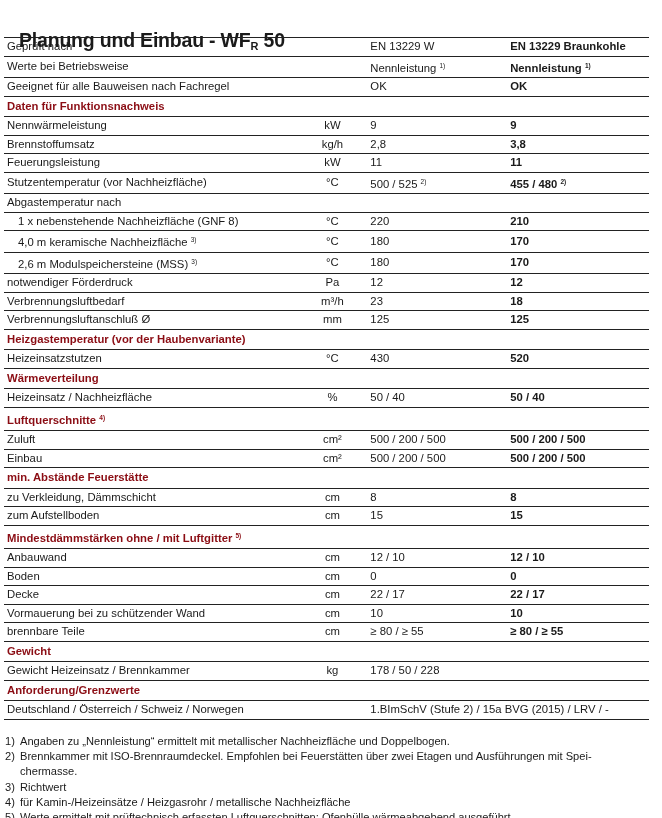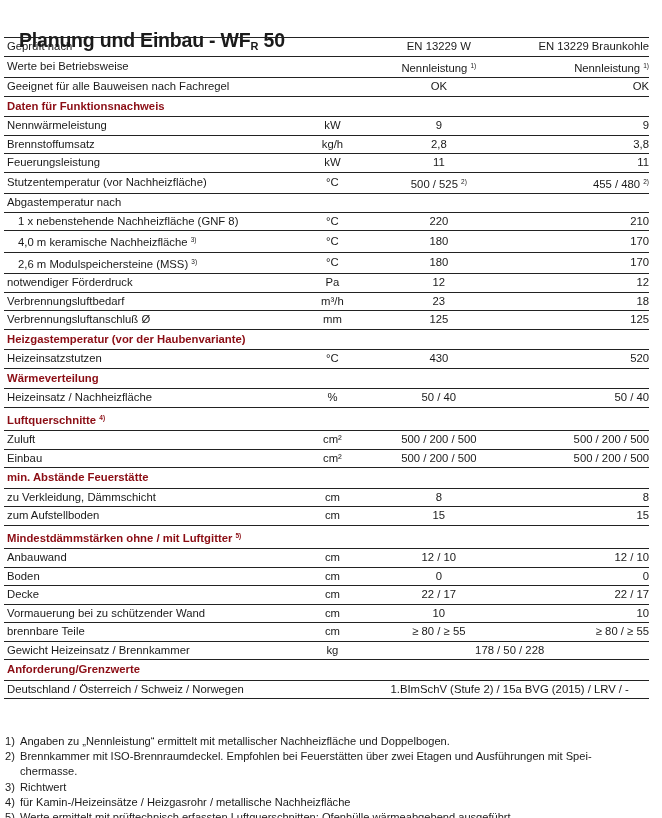--- a/index.html
+++ b/index.html
@@ -3,22 +3,22 @@
 <meta charset="utf-8">
 <style>
   html, body { margin:0; padding:0; background:#ffffff; }
   body { width:662px; height:818px; font-family:"Liberation Sans", sans-serif; color:#1a1a1a; position:relative; overflow:hidden; }
   .title { position:absolute; left:19px; top:0px; font-size:19.5px; font-weight:bold; letter-spacing:-0.2px;margin-top:29px; }
   .title sub { font-size:11px; vertical-align:-3px; }
   table { position:absolute; left:4px; top:37px; width:645px; border-collapse:collapse; font-size:11.3px; }
   td { padding:0 0 0 3px; height:17.5px; line-height:17.5px; border-bottom:1.5px solid #222; white-space:nowrap; }
   tr.first td { border-top:1.5px solid #222; }
   td.u { width:75px; text-align:center;margin-top:40px; }
-  td.v1 { width:140px; text-align:center; }
-  td.v2 { width:140px; text-align:right; }
+  td.v1 { width:140px; text-align:left; }
+  td.v2 { width:140px; text-align:left;font-weight:bold; }
   td.lbl { width:282px; }
   tr.sec td { color:#8b0d14; font-weight:bold; height:19.5px; line-height:19.5px; }
   .ind { padding-left:14px; }
   sup { font-size:6.5px; vertical-align:4px; }
   .notes { position:absolute; left:5px; top:734px; font-size:11.1px; line-height:15.2px; }
   .note { display:flex; }
   .note .n { width:15px; flex:none; }
 </style>
 </head>
 <body>
@@ -188,20 +188,23 @@
         <td class="u"><span>cm</span></td>
         <td class="v1"><span>10</span></td>
         <td class="v2"><span>10</span></td>
       </tr>
       <tr>
         <td class="lbl"><span>brennbare Teile</span></td>
         <td class="u"><span>cm</span></td>
         <td class="v1"><span>≥ 80 / ≥ 55</span></td>
         <td class="v2"><span>≥ 80 / ≥ 55</span></td>
       </tr>
+      <tr class="sec">
+        <td class="" colspan="4"><span>Gewicht</span></td>
+      </tr>
       <tr>
         <td class="lbl"><span>Gewicht Heizeinsatz / Brennkammer</span></td>
         <td class="u"><span>kg</span></td>
         <td class="v1" colspan="2"><span>178 / 50 / 228</span></td>
       </tr>
       <tr class="sec">
         <td class="" colspan="4"><span>Anforderung/Grenzwerte</span></td>
       </tr>
       <tr>
         <td class="lbl"><span>Deutschland / Österreich / Schweiz / Norwegen</span></td>

